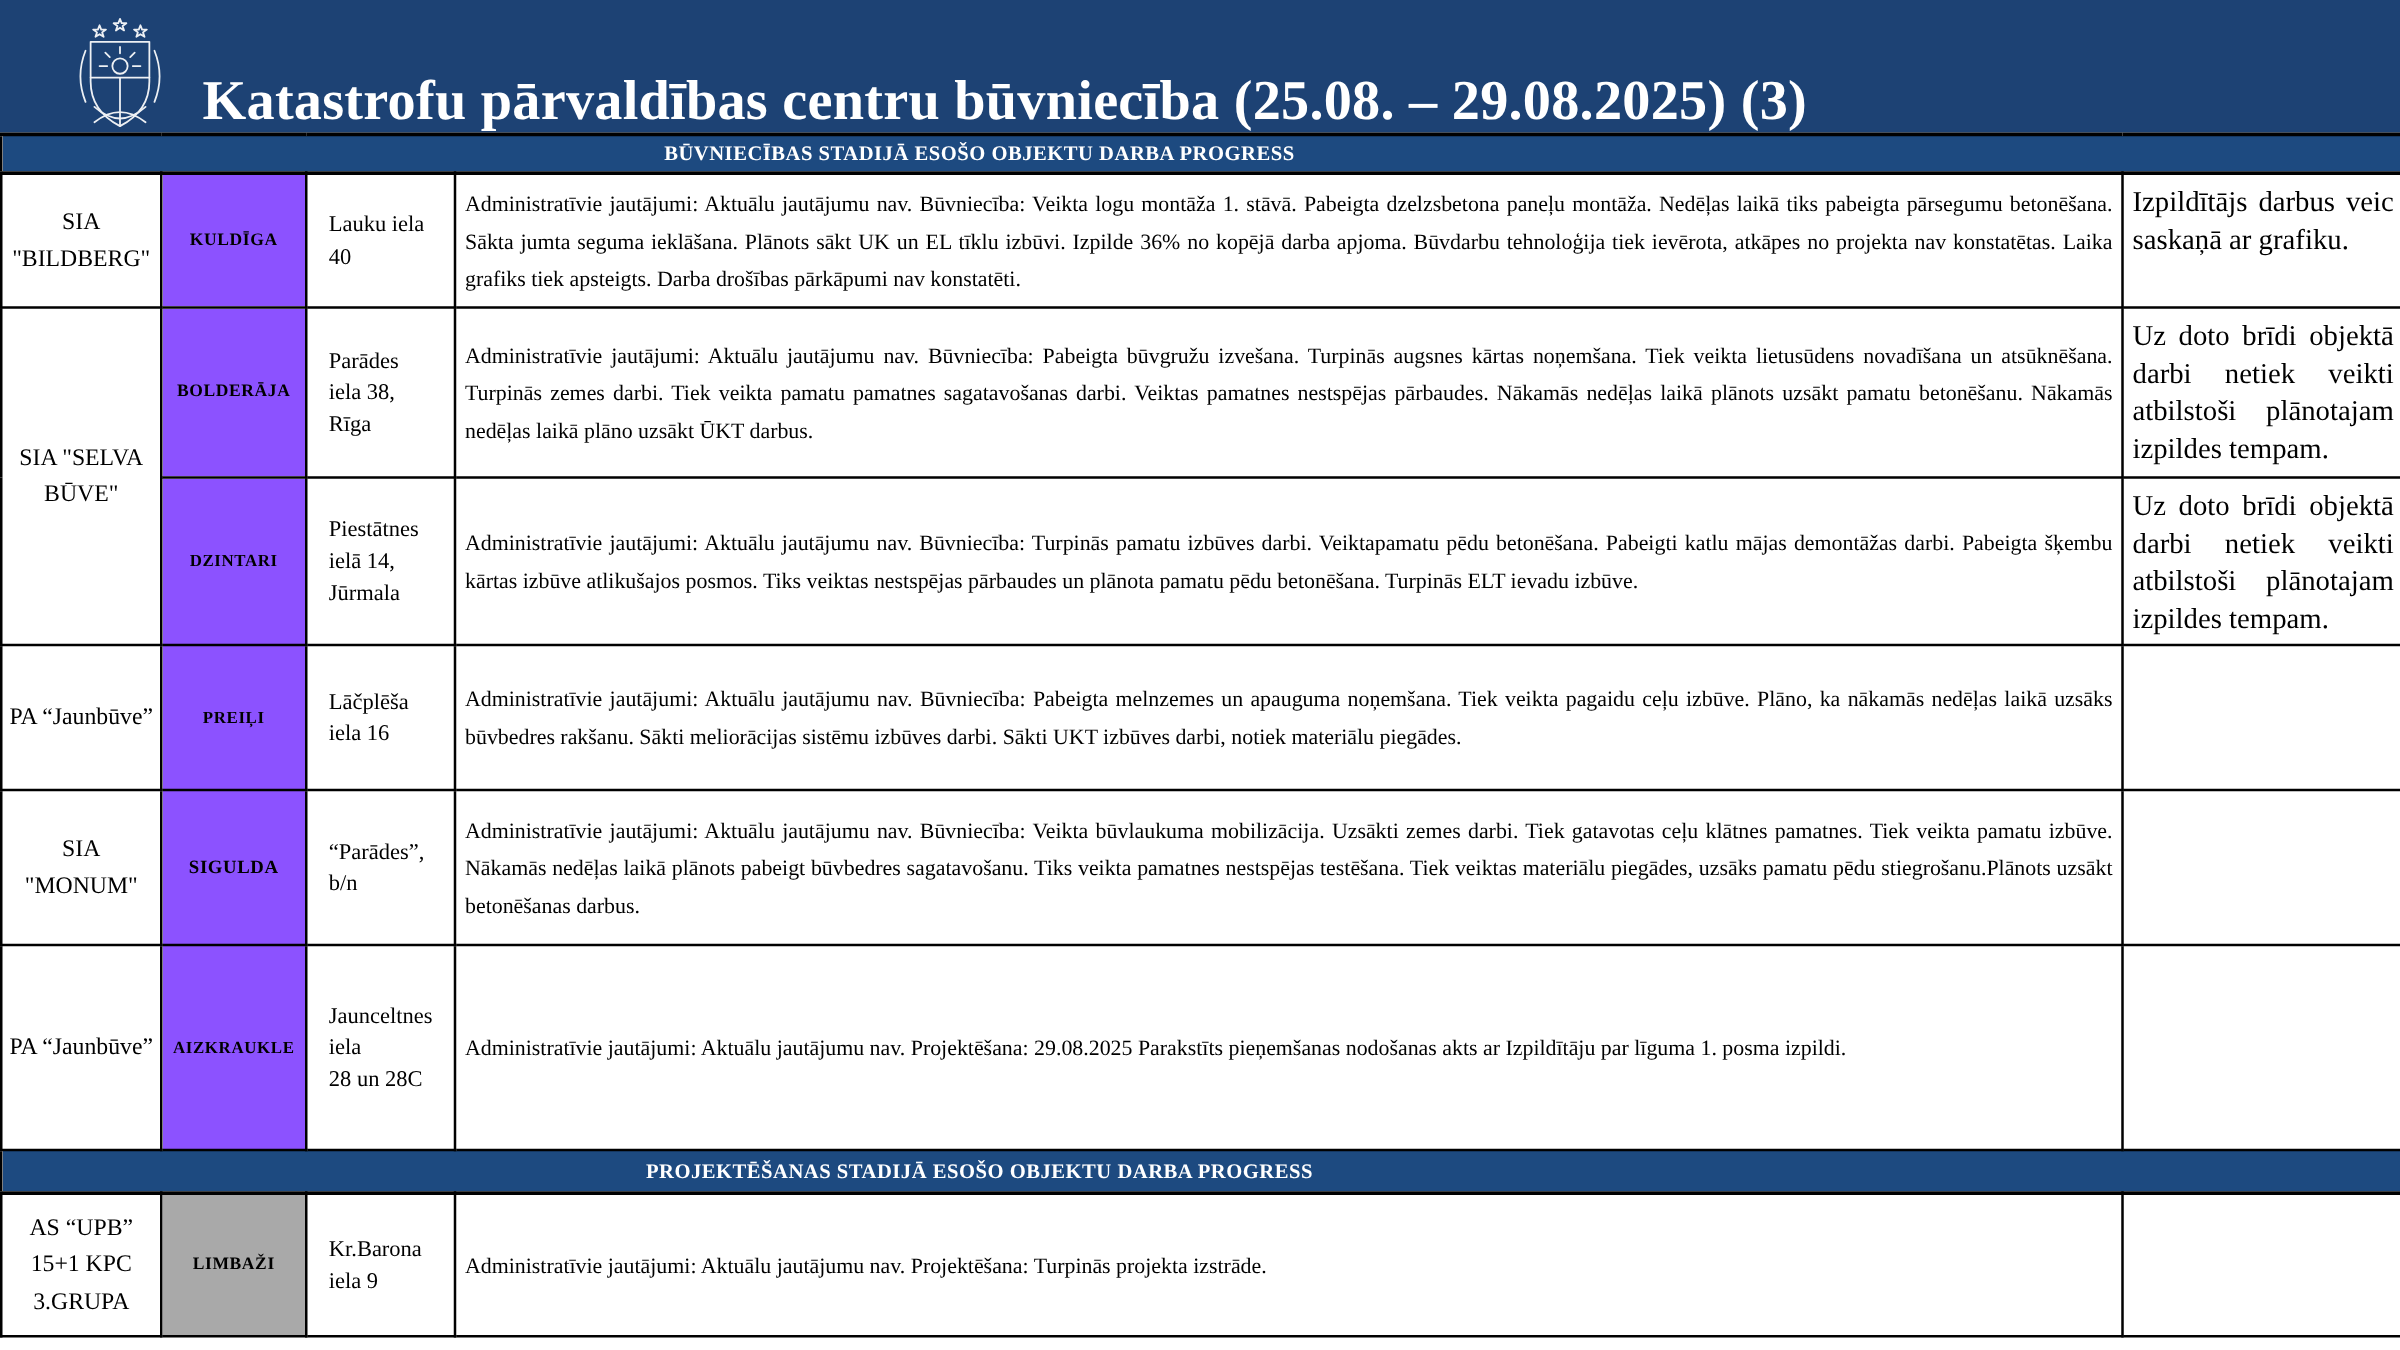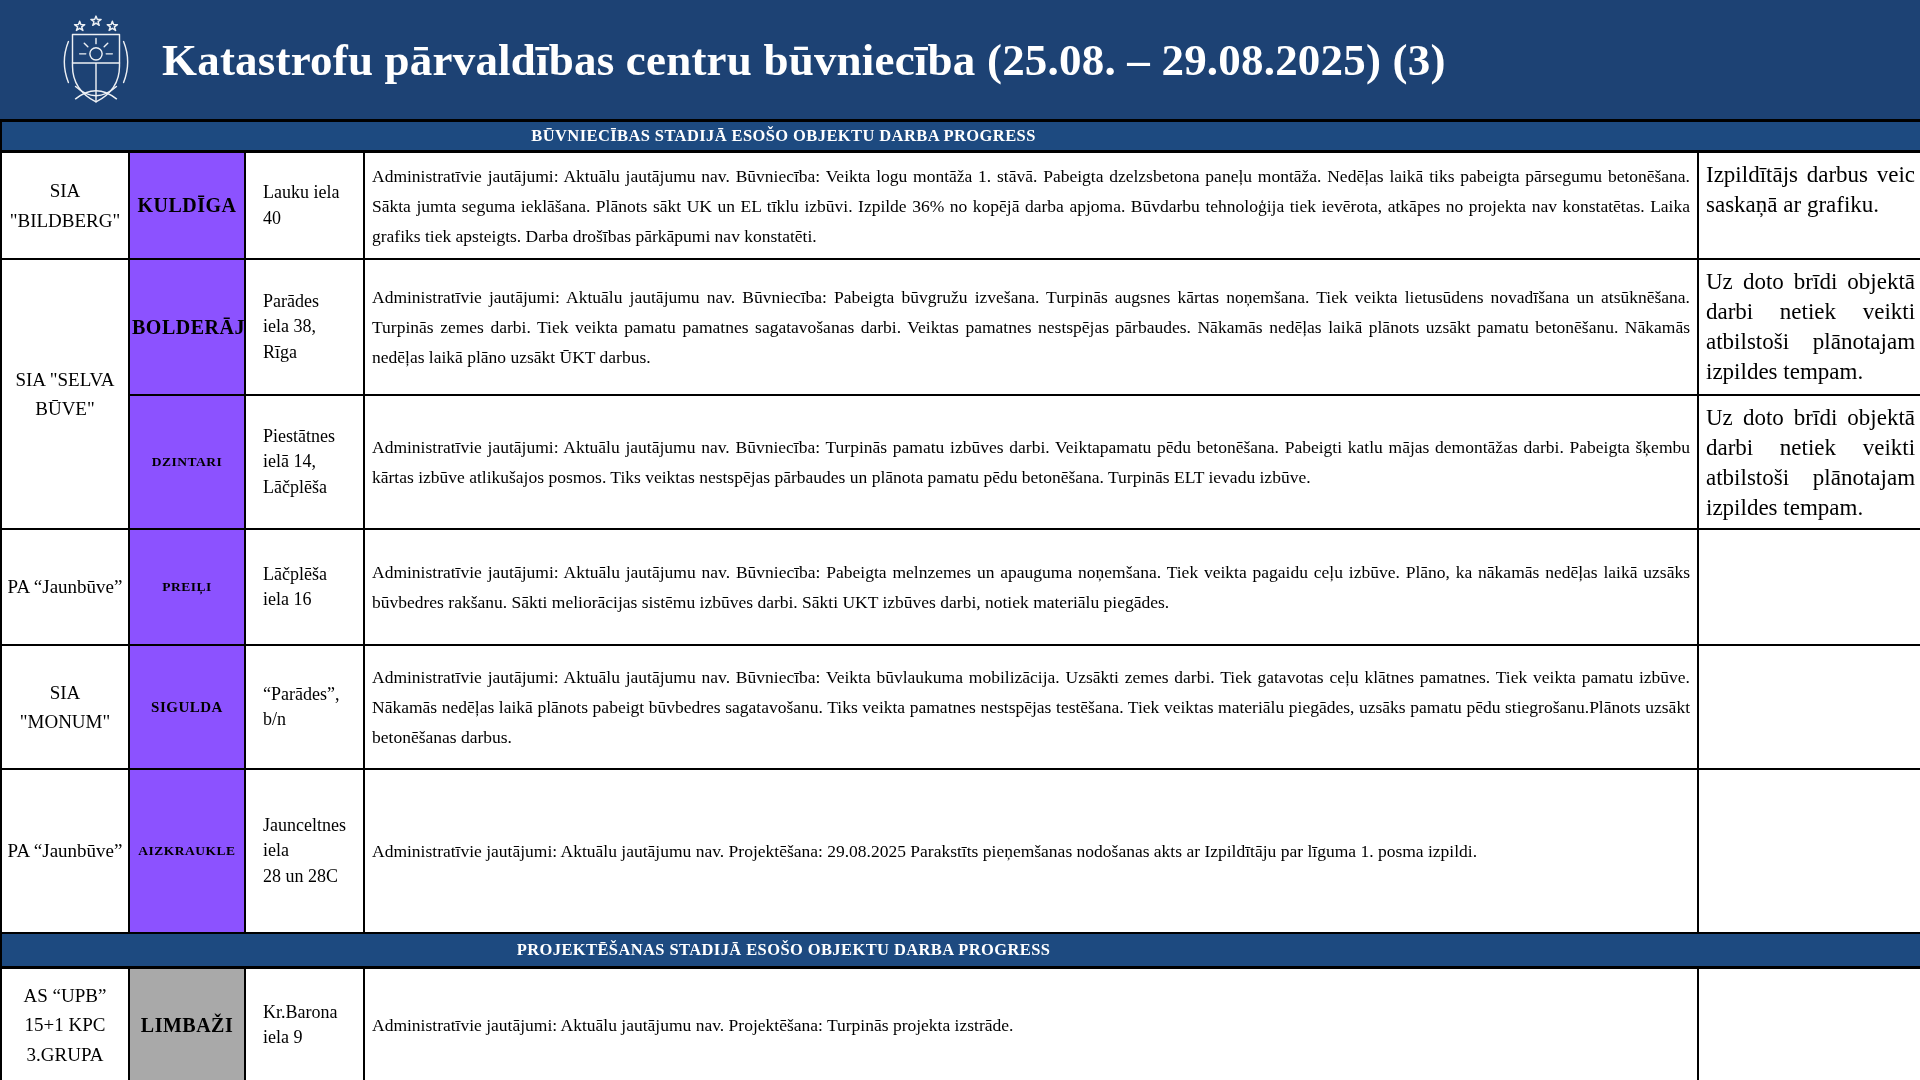--- a/index.html
+++ b/index.html
@@ -9,24 +9,24 @@
     height: 1080px;
     background: #ffffff;
     overflow: hidden;
     font-family: "Liberation Serif", "DejaVu Serif", serif;
     color: #000;
   }
   .page { width: 1920px; height: 1080px; }
 
   
   header.top {
-    height: 119px;
+    height: 106px;
     background: var(--header-bg, #1d4274);
     display: flex;
-    align-items: center;
+    align-items: flex-end;
     padding-left: 57px;
     box-sizing: border-box;
     gap: 27px;
   }
   .logo { width: 78px; height: 94px; flex: 0 0 auto; opacity: .92; }
   .logo svg { width: 100%; height: 100%; }
   h1.title {
     margin: 0;
     color: #ffffff;
     font-size: 45px;
@@ -67,21 +67,21 @@
     padding: 0 4px;
   }
   td.loc {
     text-align: center;
     font-weight: 700;
     letter-spacing: 0.5px;
     padding: 0 2px;
   }
   .loc.purple { background: var(--loc-purple, #8C52FF); }
   .loc.gray   { background: var(--loc-gray, #A9A9A9); }
-  .loc-lg { font-size: 20px; }
+  .loc-lg { font-size: 14px; }
   .loc-md { font-size: 15px; }
   .loc-sm { font-size: 13.5px; }
 
   td.addr {
     text-align: left;
     font-size: 18px;
     line-height: 1.4;
     white-space: pre-line;
     padding: 0 17px;
   }
@@ -164,21 +164,21 @@
         <td class="loc purple loc-lg">BOLDERĀJA</td>
         <td class="addr">Parādes iela 38,
 Rīga</td>
         <td class="desc">Administratīvie jautājumi: Aktuālu jautājumu nav. Būvniecība: Pabeigta būvgružu izvešana. Turpinās augsnes kārtas noņemšana. Tiek veikta lietusūdens novadīšana un atsūknēšana. Turpinās zemes darbi. Tiek veikta pamatu pamatnes sagatavošanas darbi. Veiktas pamatnes nestspējas pārbaudes. Nākamās nedēļas laikā plānots uzsākt pamatu betonēšanu. Nākamās nedēļas laikā plāno uzsākt ŪKT darbus.</td>
         <td class="status">Uz doto brīdi objektā darbi netiek veikti atbilstoši plānotajam izpildes tempam.</td>
       </tr>
 
       <tr class="r3">
         <td class="loc purple loc-sm">DZINTARI</td>
         <td class="addr">Piestātnes ielā 14,
-Lāčplēša</td>
+Jūrmala</td>
         <td class="desc">Administratīvie jautājumi: Aktuālu jautājumu nav. Būvniecība: Turpinās pamatu izbūves darbi. Veiktapamatu pēdu betonēšana. Pabeigti katlu mājas demontāžas darbi. Pabeigta šķembu kārtas izbūve atlikušajos posmos. Tiks veiktas nestspējas pārbaudes un plānota pamatu pēdu betonēšana. Turpinās ELT ievadu izbūve.</td>
         <td class="status">Uz doto brīdi objektā darbi netiek veikti atbilstoši plānotajam izpildes tempam.</td>
       </tr>
 
       <tr class="r4">
         <td class="company">PA “Jaunbūve”</td>
         <td class="loc purple loc-sm">PREIĻI</td>
         <td class="addr">Lāčplēša
 iela 16</td>
         <td class="desc">Administratīvie jautājumi: Aktuālu jautājumu nav. Būvniecība: Pabeigta melnzemes un apauguma noņemšana. Tiek veikta pagaidu ceļu izbūve. Plāno, ka nākamās nedēļas laikā uzsāks būvbedres rakšanu. Sākti meliorācijas sistēmu izbūves darbi. Sākti UKT izbūves darbi, notiek materiālu piegādes.</td>

